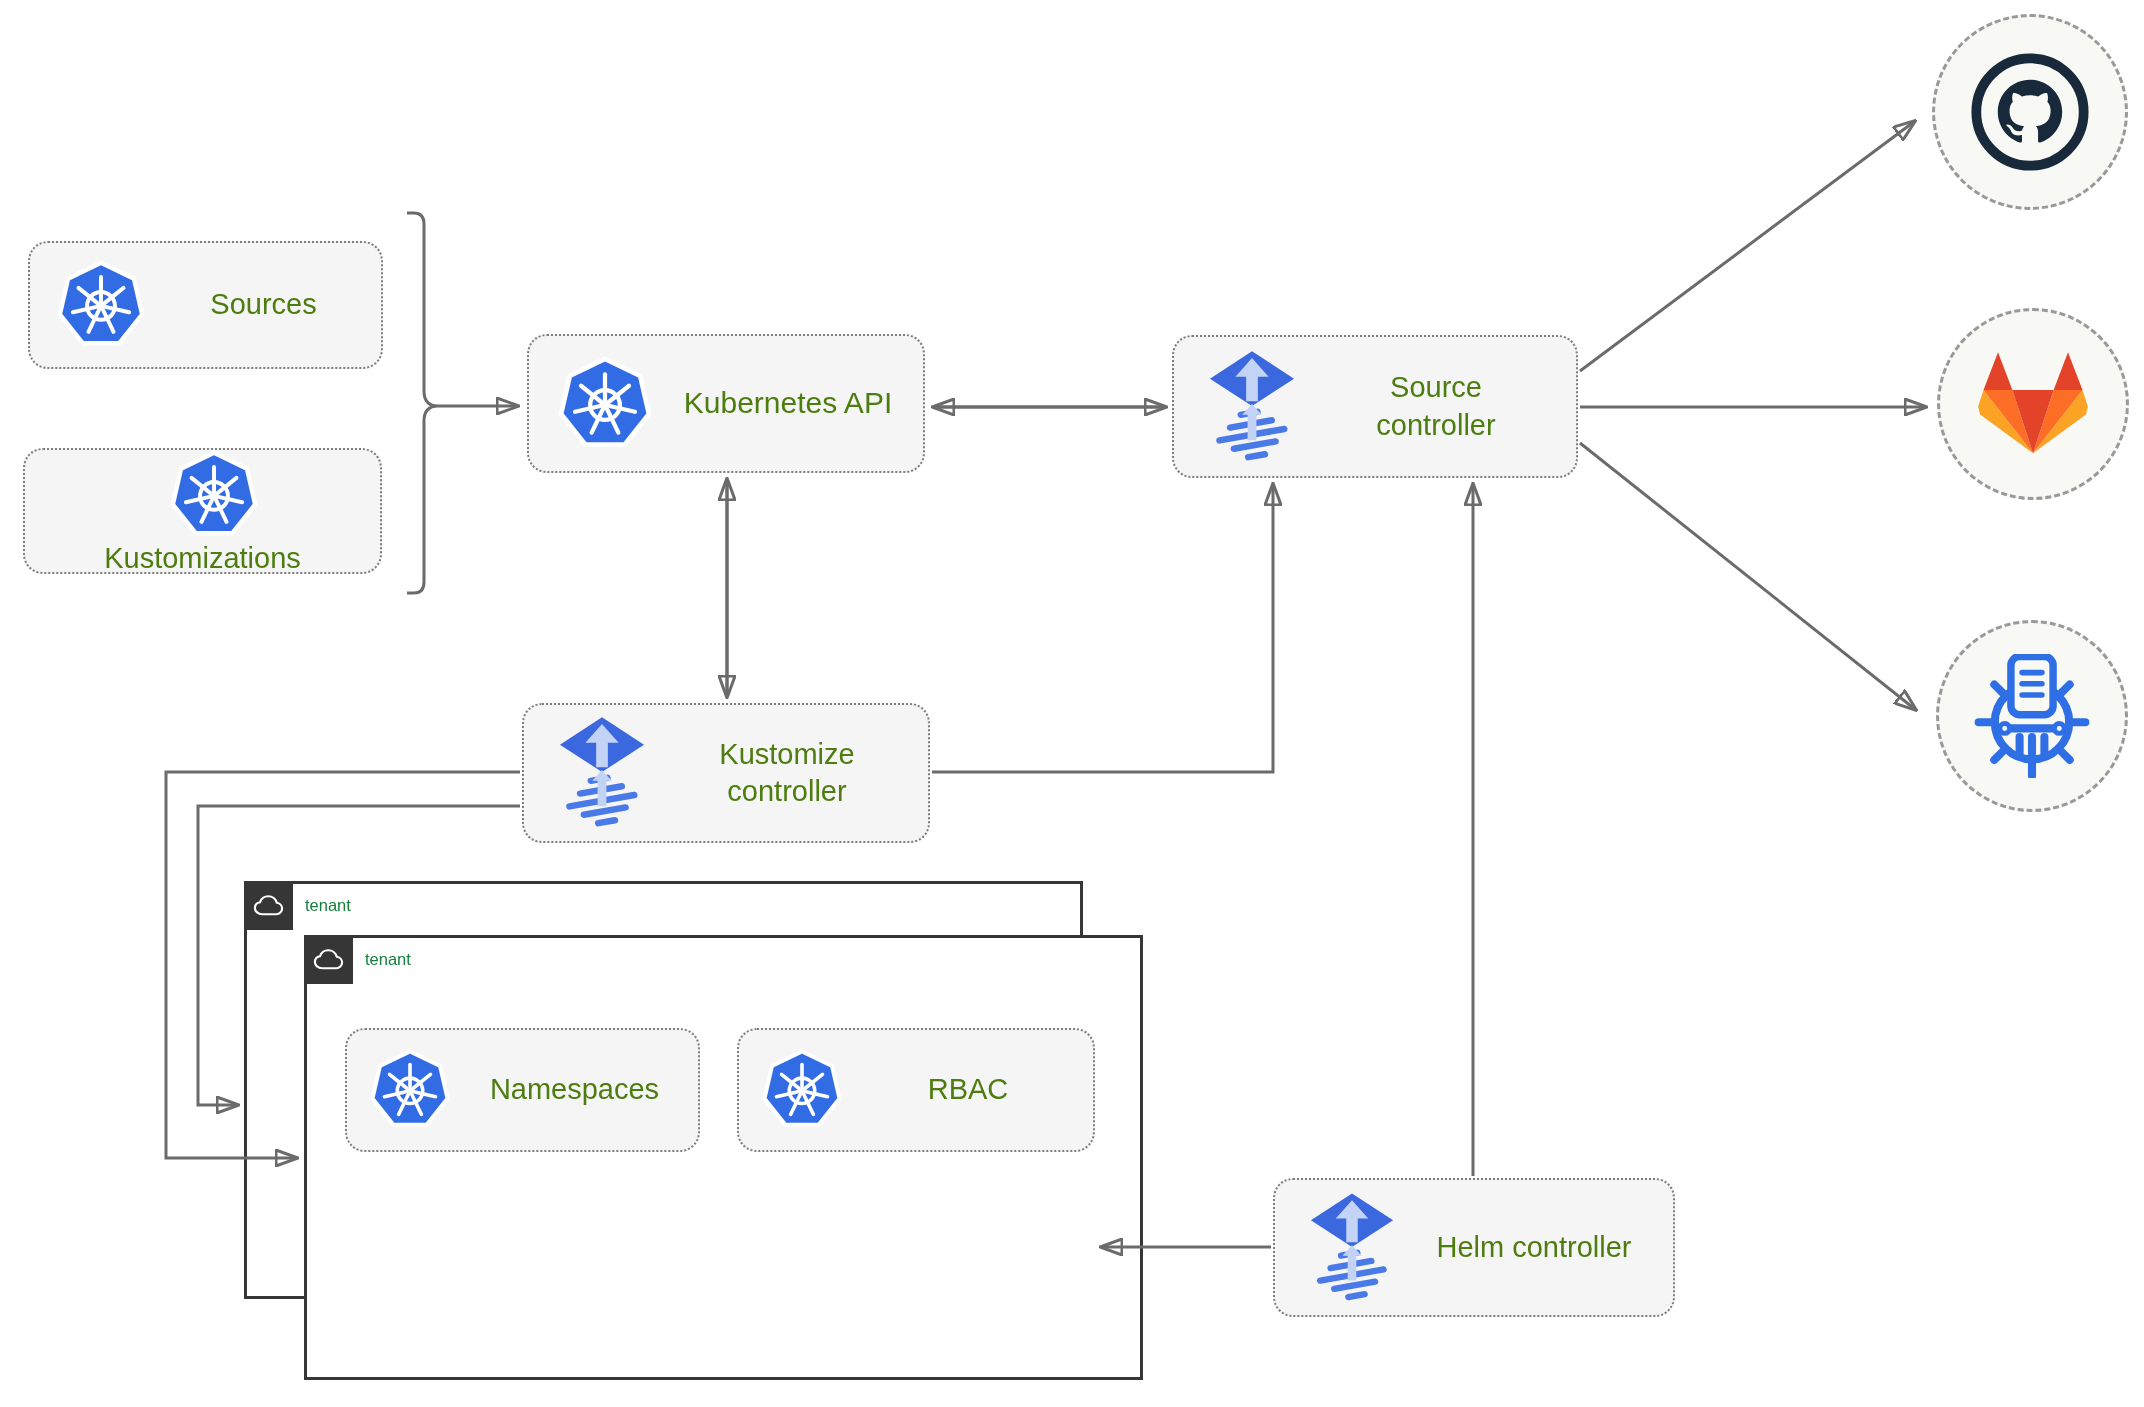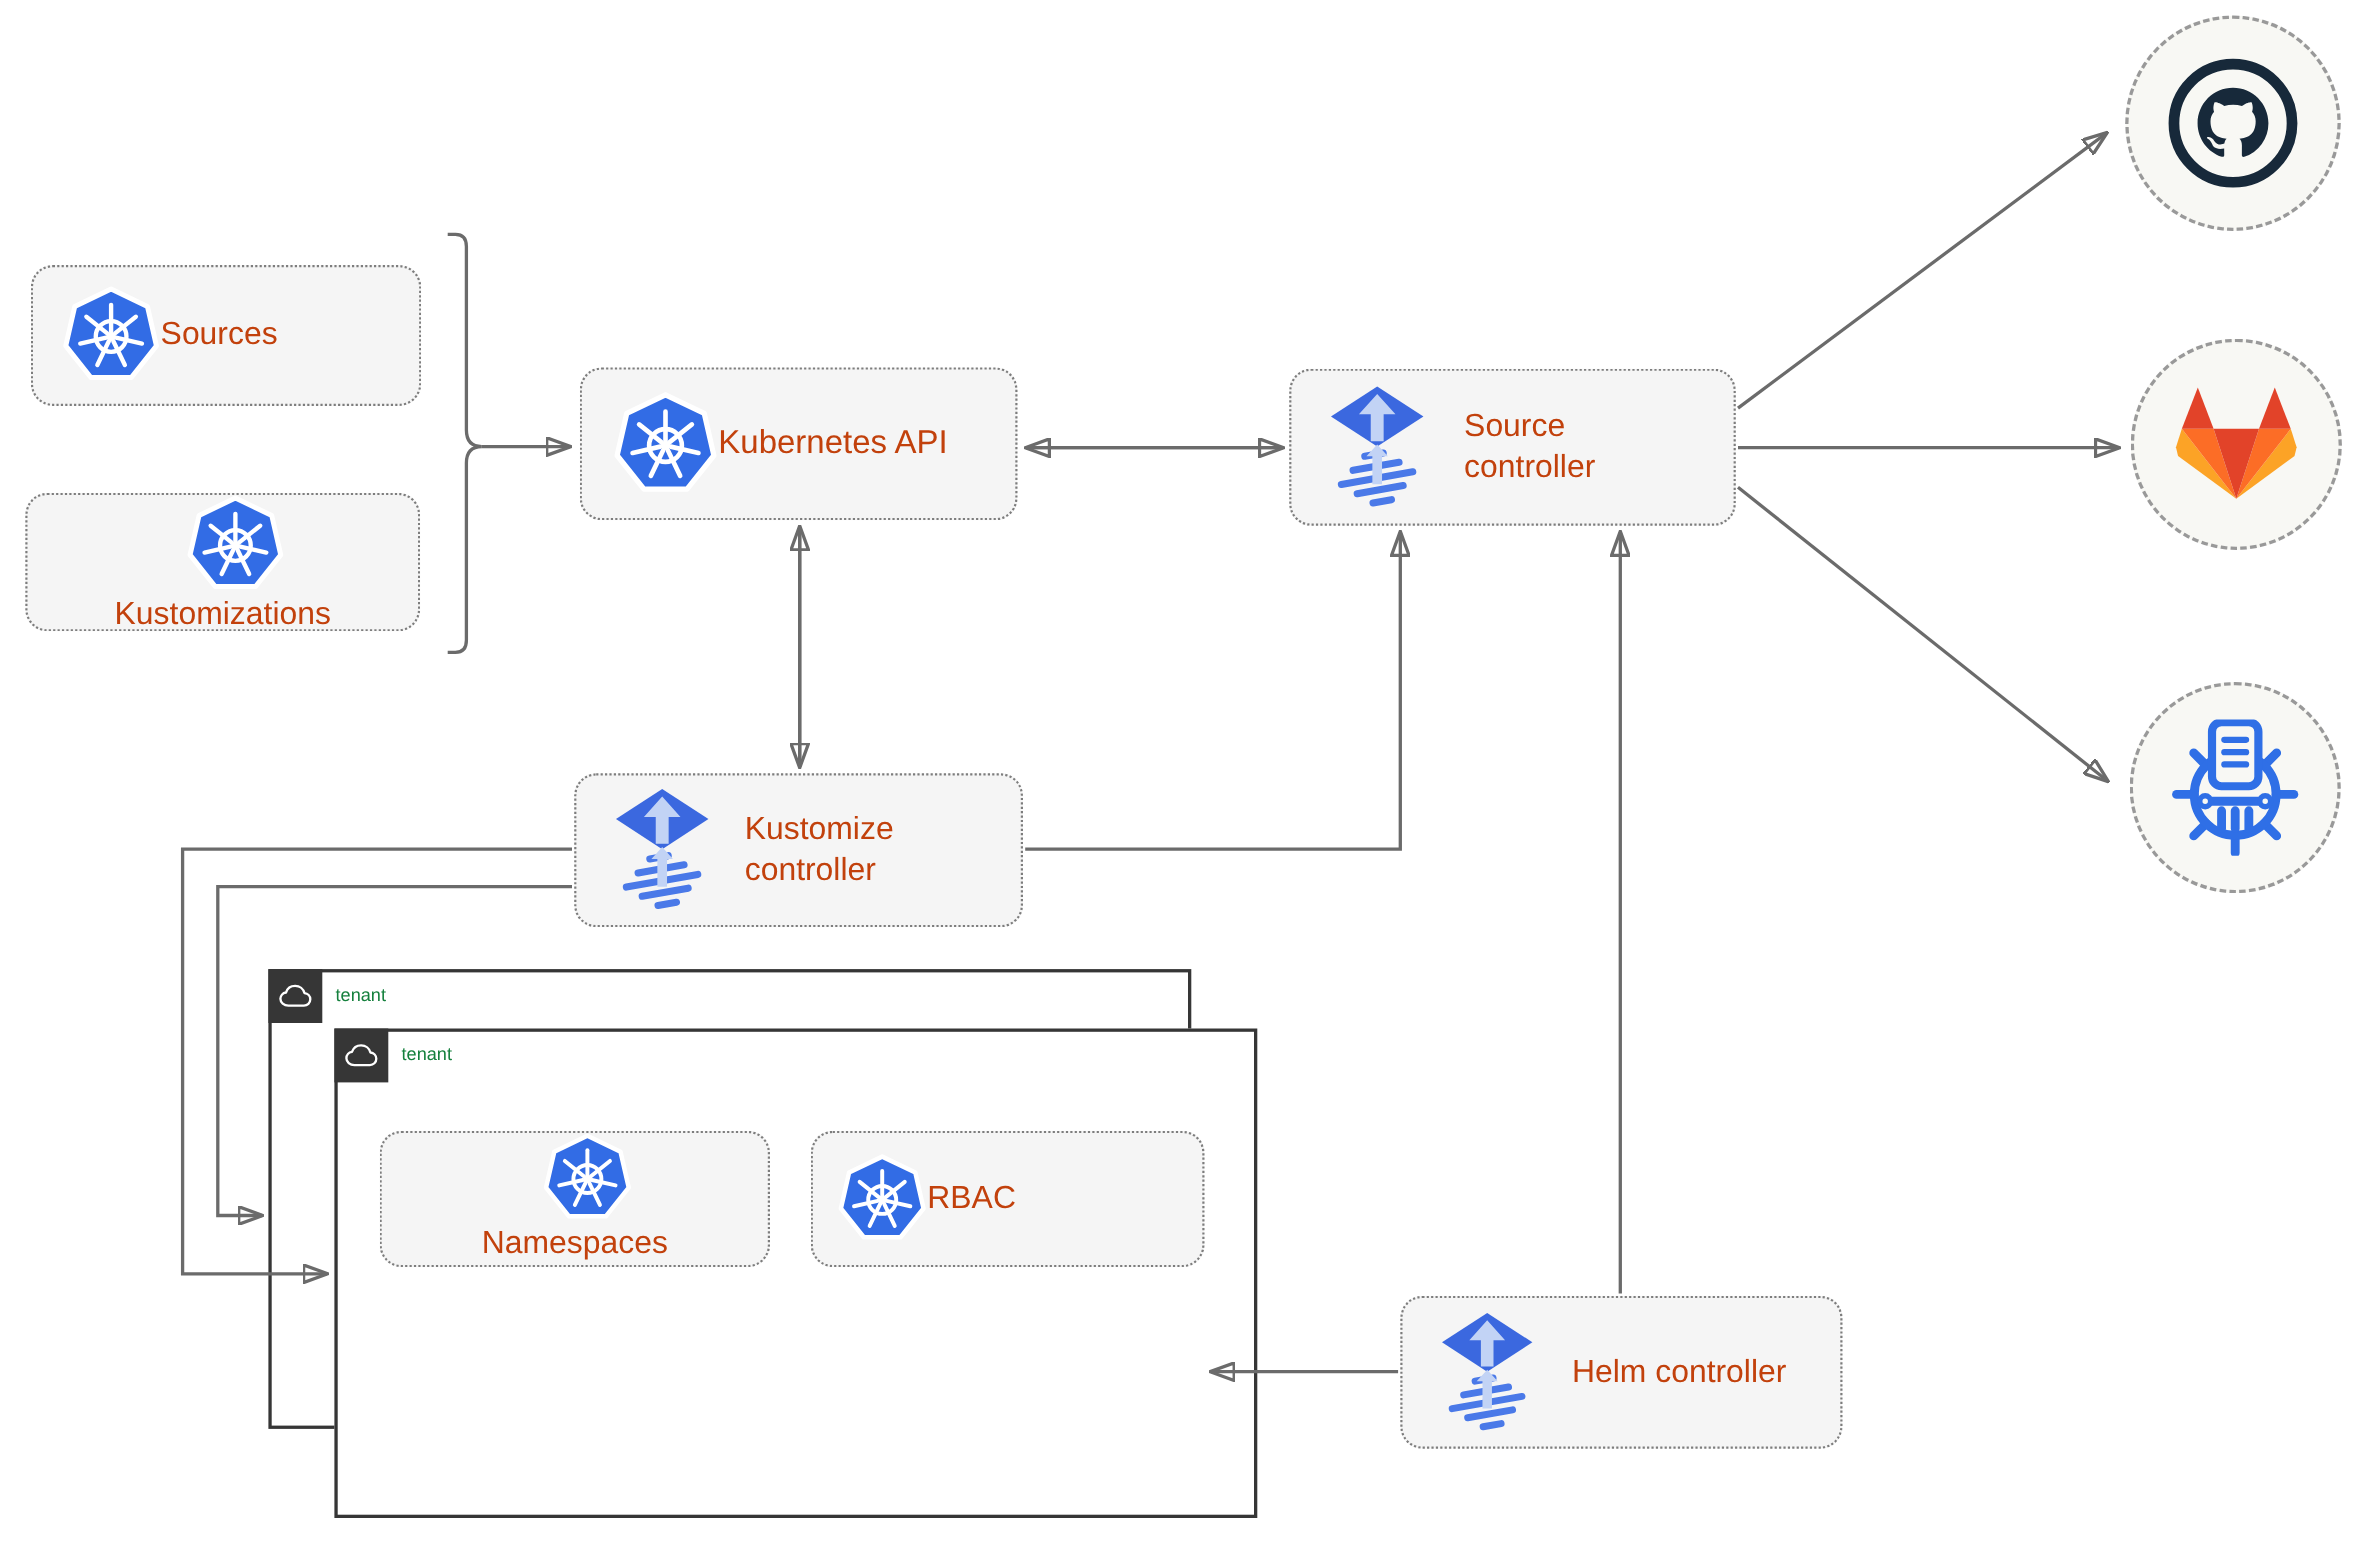--- a/index.html
+++ b/index.html
@@ -8,21 +8,21 @@
     font-family:"Liberation Sans", sans-serif; position:relative; overflow:hidden;
     color:#161616;
   }
   .stage { position:absolute; left:0; top:0; width:2144px; height:1407px; }
 
   .pill {
     position:absolute; box-sizing:border-box;
     background:#f5f5f5; border:2.5px dotted #7d7d7d; border-radius:20px;
     display:flex; align-items:center; z-index:3;
   }
-  .pill .lbl { flex:1; font-size:29px; line-height:1.28; color:#c2410c; }
+  .pill .lbl { flex:1; text-align:center; font-size:29px; line-height:1.28; color:#4d7c0f; }
   .pill .icon-wrap { display:flex; align-items:center; justify-content:center; }
 
   .tenant { position:absolute; box-sizing:border-box; background:#ffffff; border:3px solid #363636; }
   .tenant-back  { z-index:1; }
   .tenant-front { z-index:2; }
   .tenant-header {
     position:absolute; top:-3px; left:-3px; width:49px; height:49px; background:#363636;
     display:flex; align-items:center; justify-content:center;
   }
   .tenant-label { position:absolute; top:-3px; left:58px; height:49px; line-height:49px; font-size:16.5px; color:#15803d; }
@@ -143,21 +143,21 @@
 
   <div class="pill" style="left:1273px; top:1178px; width:402px; height:139px;">
     <span class="icon-wrap" style="margin-left:34px;">
       <svg viewBox="0 0 90 118" width="86" height="114">
           <use href="#flux"></use>
         </svg>
     </span>
     <span class="lbl" style="max-width:210px; margin:0 auto;">Helm controller</span>
   </div>
 
-  <div class="pill" style="left:345px; top:1028px; width:355px; height:124px;flex-direction:column;">
+  <div class="pill" style="left:345px; top:1028px; width:355px; height:124px;">
     <span class="icon-wrap" style="margin-left:22px;">
       <svg viewBox="0 0 100 100" width="82" height="82">
           <use href="#k8s"></use>
         </svg>
     </span>
     <span class="lbl">Namespaces</span>
   </div>
 
   <div class="pill" style="left:737px; top:1028px; width:358px; height:124px;">
     <span class="icon-wrap" style="margin-left:22px;">

